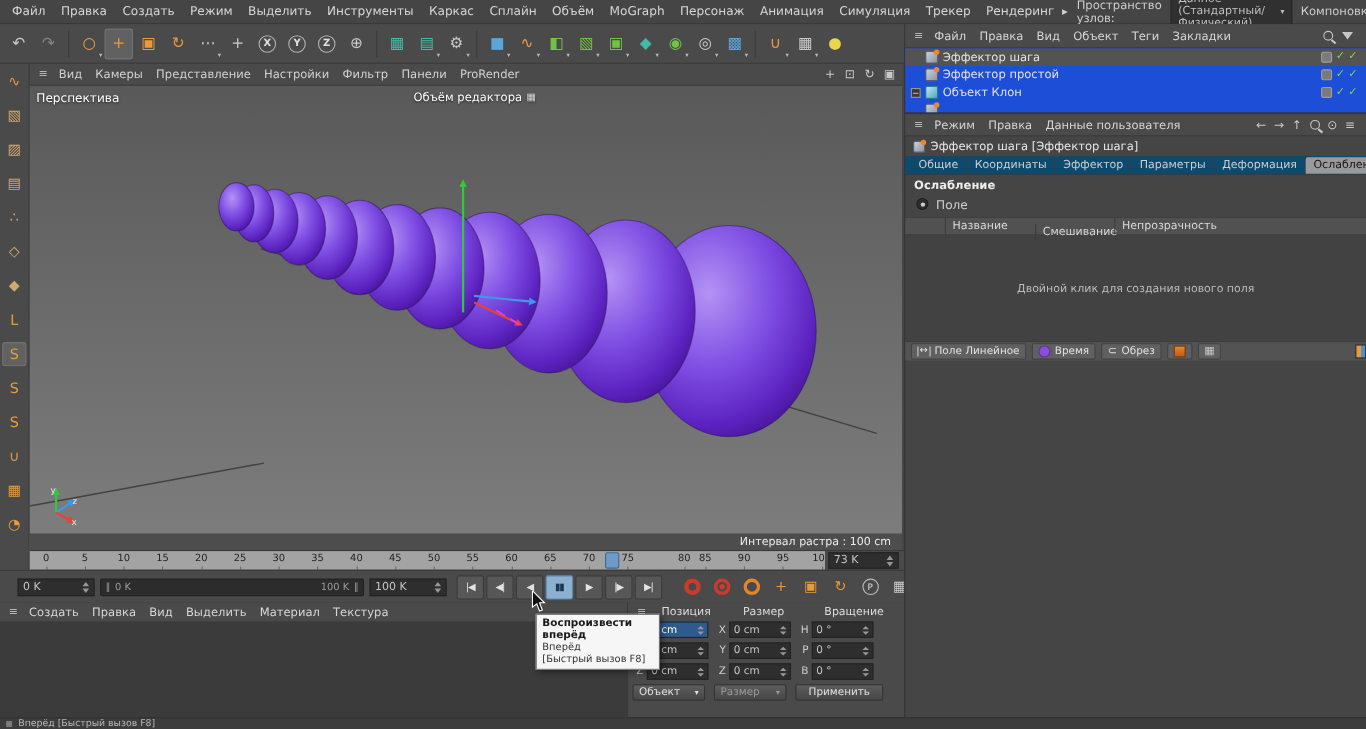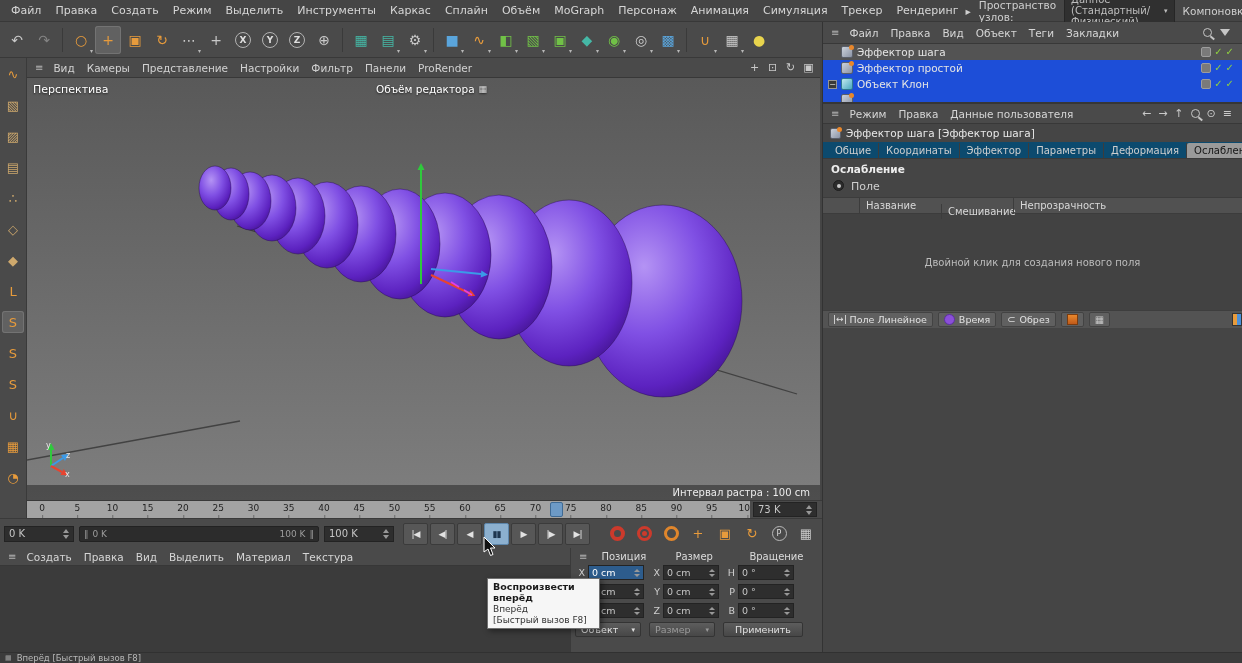--- a/index.html
+++ b/index.html
@@ -62,21 +62,21 @@
 
 
 .ruler{position:absolute;left:27px;top:500px;width:723px;height:18px;background:#a3a3a3;border-top:1px solid #393939;}
 .tick{position:absolute;top:2px;transform:translateX(-50%);font-size:9px;color:#222;}
 .tick::after{content:"";position:absolute;left:50%;top:12px;width:1px;height:4px;background:#6c6c6c;}
 .playhead{position:absolute;top:1px;width:13px;height:15px;background:#6d9ac6;border:1px solid #3f6a94;border-radius:2px;}
 .ruler-right{position:absolute;left:750px;top:500px;width:72px;height:18px;background:#4a4a4a;border-top:1px solid #393939;display:flex;align-items:center;padding:0 3px;}
 .ruler-right .fld{width:64px;height:15px;}
 
 .transport{position:absolute;left:0;top:518px;width:822px;height:30px;background:#4a4a4a;border-top:1px solid #3a3a3a;
- display:flex;align-items:center;padding:0 4px;gap:5px;}
+ display:flex;align-items:center;padding:0 16px;gap:5px;}
 .transport .fld{width:70px;flex:none;}
 .range-bar{width:240px;height:16px;background:#2c2c2c;border:1px solid #222;border-radius:2px;display:flex;align-items:center;
  padding:0 4px;font-size:9px;color:#9c9c9c;gap:4px;flex:none;}
 .range-bar .rr{margin-left:auto;}
 .transport-btns{display:flex;gap:2px;margin-left:4px;}
 .tr-btn{width:25px;height:22px;background:#575757;border:1px solid #3b3b3b;border-radius:2px;display:flex;align-items:center;justify-content:center;
  font-size:9px;color:#e2e2e2;letter-spacing:-1px;flex:none;}
 .tr-btn.active{background:#8cb0cf;border-color:#5d86ab;color:#1d3650;}
 .record-icons{display:flex;align-items:center;gap:3px;margin-left:10px;flex:1;}
 .rec-wrap{width:24px;height:22px;display:flex;align-items:center;justify-content:center;font-size:13px;flex:none;}
@@ -152,21 +152,21 @@
 .fb-gray{font-size:10px;color:#c9c9c9;}
 .fb-edge{position:absolute;right:0;top:2px;width:10px;height:13px;background:linear-gradient(90deg,#e79b3c 50%,#4a90d9 50%);border:1px solid #333;}
 
 
 .statusbar{position:absolute;left:0;top:652px;width:100%;height:11px;background:#3c3c3c;border-top:1px solid #313131;
  display:flex;align-items:center;gap:5px;padding:0 5px;font-size:8.5px;color:#b8b8b8;}
 .statusbar .ico{font-size:7px;color:#9a9a9a;}
 
 
 .tooltip{position:absolute;left:487px;top:558px;width:113px;background:#f6f6f6;border:1px solid #707070;
- box-shadow:2px 2px 6px rgba(0,0,0,.45);z-index:40;color:#1a1a1a;font-size:9px;padding-bottom:2px;margin-top:20px;}
+ box-shadow:2px 2px 6px rgba(0,0,0,.45);z-index:40;color:#1a1a1a;font-size:9px;padding-bottom:2px;}
 .tooltip-title{font-weight:bold;padding:2px 5px 1px;font-size:9.5px;}
 .tooltip-line{padding:0 5px 1px;color:#333;}
 .cursor{position:absolute;left:483px;top:537px;z-index:50;}
 </style>
 </head>
 <body>
 
 <div class="menubar">
   <div class="menu-items" id="menu-items">
       <span class="menu-item">Файл</span>
@@ -428,21 +428,21 @@
       <span class="tick" style="left: 226.5px;">30</span>
       <span class="tick" style="left: 261.75px;">35</span>
       <span class="tick" style="left: 297px;">40</span>
       <span class="tick" style="left: 332.25px;">45</span>
       <span class="tick" style="left: 367.5px;">50</span>
       <span class="tick" style="left: 402.75px;">55</span>
       <span class="tick" style="left: 438px;">60</span>
       <span class="tick" style="left: 473.25px;">65</span>
       <span class="tick" style="left: 508.5px;">70</span>
       <span class="tick" style="left: 543.75px;">75</span>
-      <span class="tick" style="left: 579px;">80</span>
+      <span class="tick" style="left: 595px;">80</span>
       <span class="tick" style="left: 614.25px;">85</span>
       <span class="tick" style="left: 649.5px;">90</span>
       <span class="tick" style="left: 684.75px;">95</span>
       <span class="tick" style="left: 720px;">100</span>
     </div>
   <div class="playhead" id="playhead" style="left: 523.15px;"></div>
 </div>
 <div class="ruler-right">
   <div class="fld">
     <span class="v">73 K</span>

